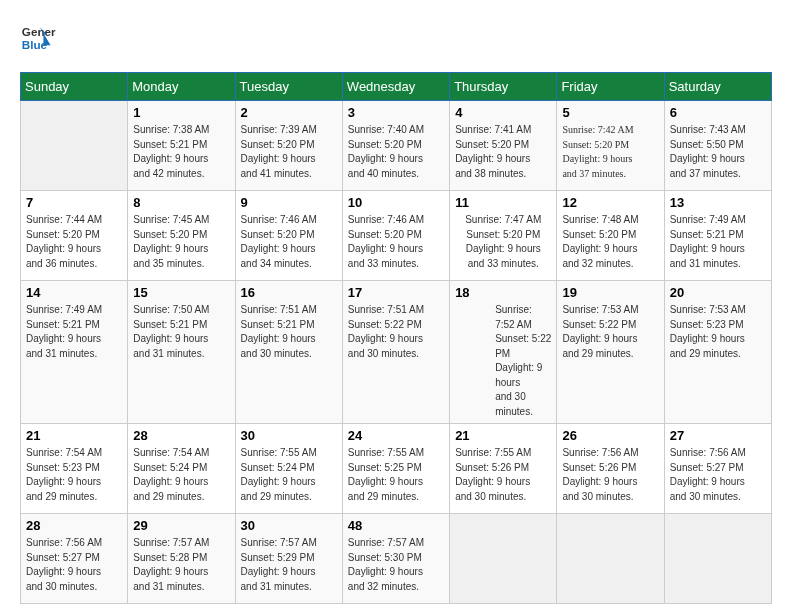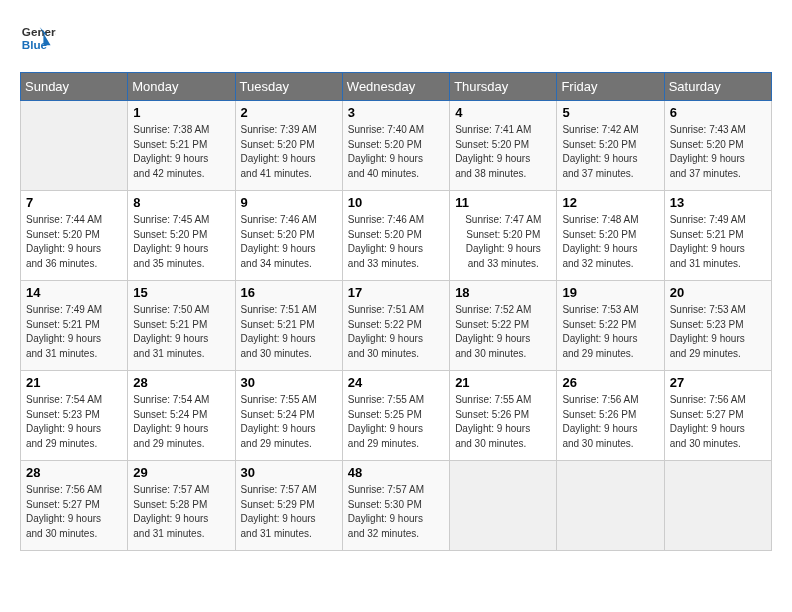--- a/index.html
+++ b/index.html
@@ -36,21 +36,21 @@
     .location {
       font-size: 14px;
       color: #555;
     }
     table {
       width: 100%;
       border-collapse: collapse;
       font-size: 11px;
     }
     thead tr th {
-      background-color: #737373;
+      background-color: #15803d;
       color: #fff;
       padding: 6px 4px;
       text-align: left;
       font-size: 13px;
       font-weight: normal;
       border: 1px solid #2a6bb5;
     }
     tbody tr td {
       border: 1px solid #ccc;
       vertical-align: top;
@@ -139,29 +139,29 @@
         </td>
         <td>
           <span class="day-num">4</span>
           <div class="day-info" style="white-space: pre-line;">Sunrise: 7:41 AM
 Sunset: 5:20 PM
 Daylight: 9 hours
 and 38 minutes.</div>
         </td>
         <td>
           <span class="day-num">5</span>
-          <div class="day-info" style="white-space: pre-line;">Sunrise: 7:42 AM
+          <div class="day-info" style="white-space: pre-line; font-family: Liberation Serif, serif;">Sunrise: 7:42 AM
 Sunset: 5:20 PM
 Daylight: 9 hours
 and 37 minutes.</div>
         </td>
         <td>
           <span class="day-num">6</span>
           <div class="day-info" style="white-space: pre-line;">Sunrise: 7:43 AM
-Sunset: 5:20 PM
+Sunset: 5:50 PM
 Daylight: 9 hours
 and 37 minutes.</div>
         </td>
       </tr>
       <tr>
         <td>
           <span class="day-num">7</span>
           <div class="day-info" style="white-space: pre-line;">Sunrise: 7:44 AM
 Sunset: 5:20 PM
 Daylight: 9 hours
@@ -234,21 +234,21 @@
         </td>
         <td>
           <span class="day-num">17</span>
           <div class="day-info" style="white-space: pre-line;">Sunrise: 7:51 AM
 Sunset: 5:22 PM
 Daylight: 9 hours
 and 30 minutes.</div>
         </td>
         <td>
           <span class="day-num">18</span>
-          <div class="day-info" style="white-space: pre-line;">Sunrise: 7:52 AM
+          <div class="day-info" style="white-space: pre-line; margin-left: 40px;">Sunrise: 7:52 AM
 Sunset: 5:22 PM
 Daylight: 9 hours
 and 30 minutes.</div>
         </td>
         <td>
           <span class="day-num">19</span>
           <div class="day-info" style="white-space: pre-line;">Sunrise: 7:53 AM
 Sunset: 5:22 PM
 Daylight: 9 hours
 and 29 minutes.</div>

